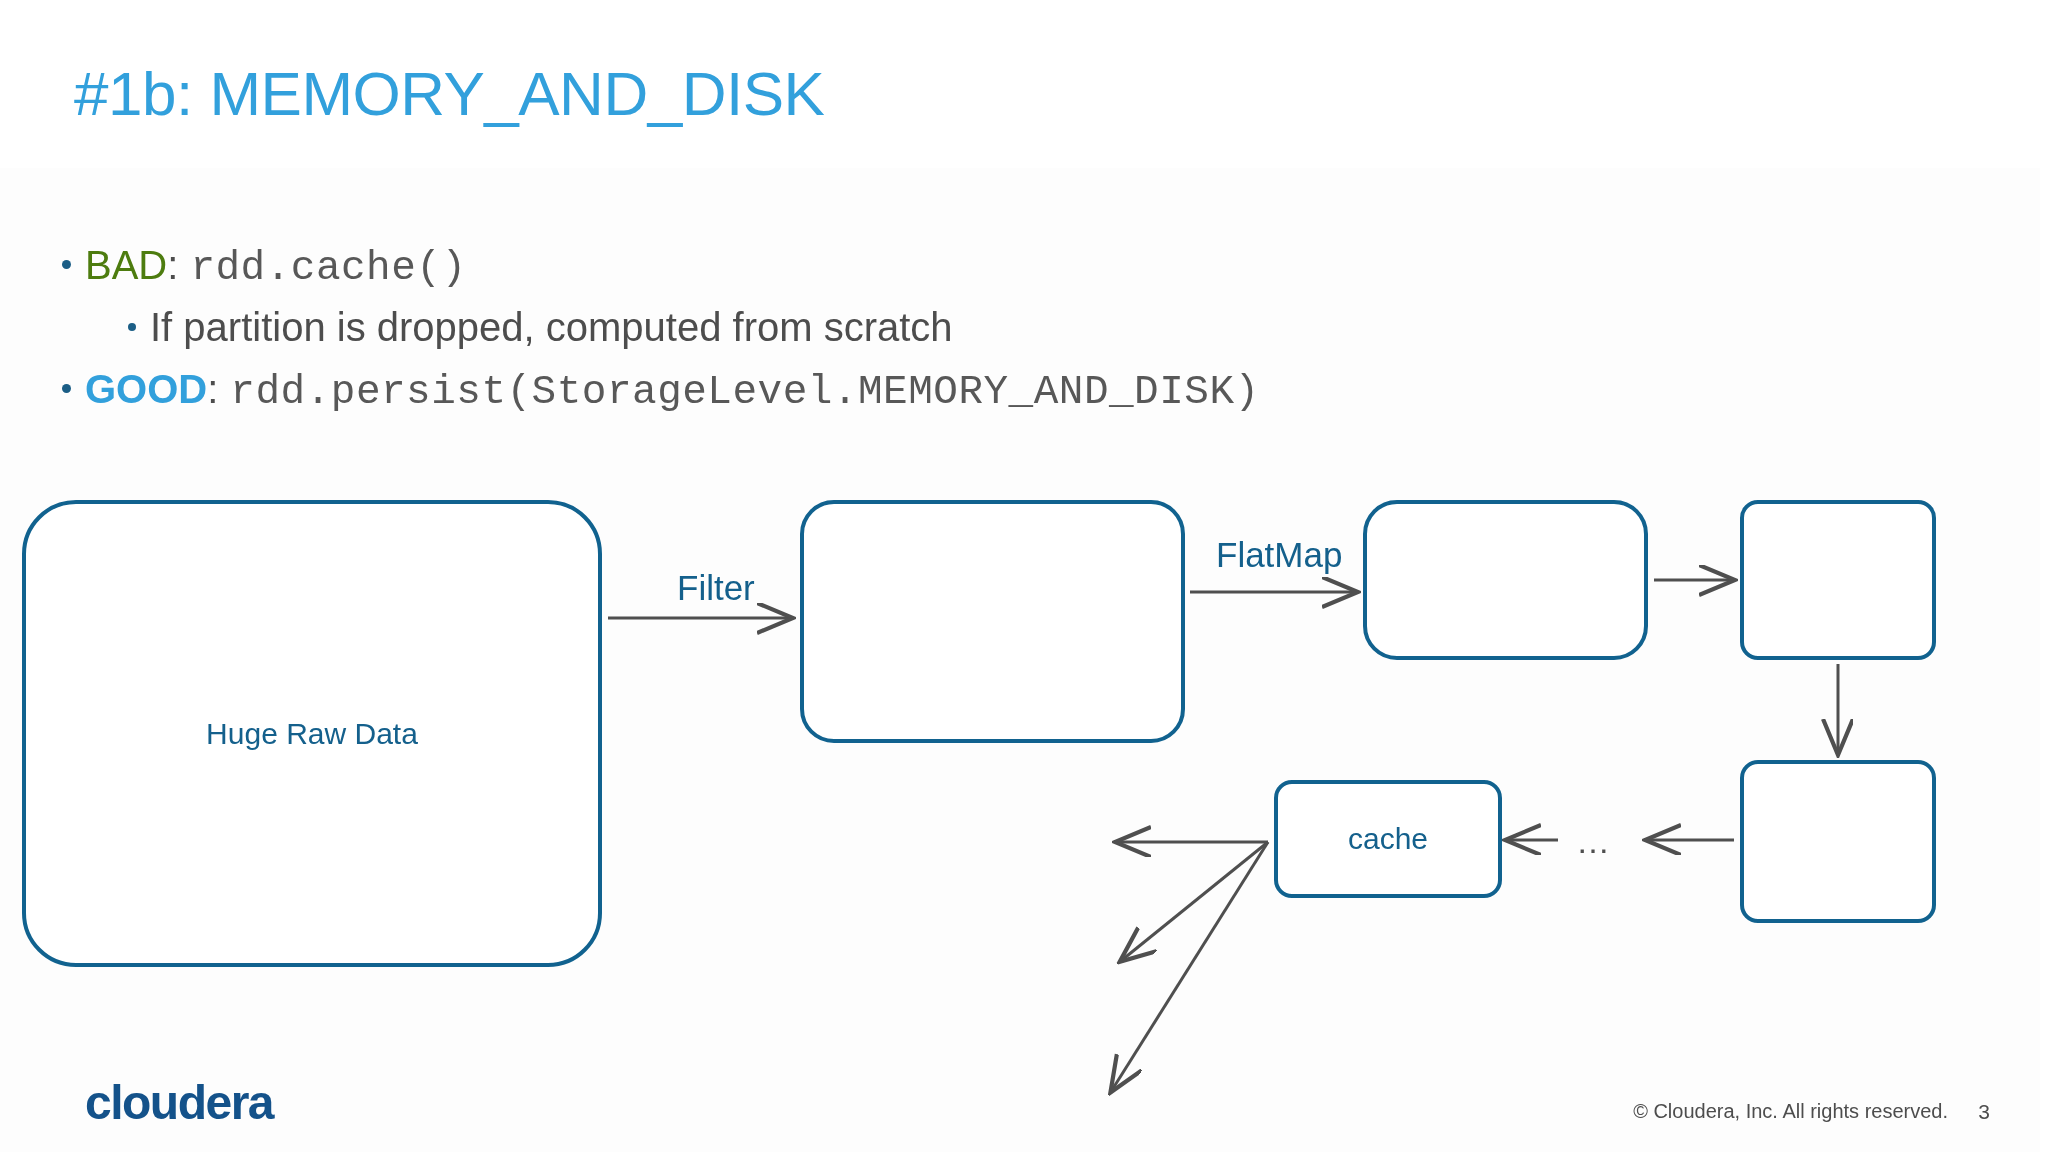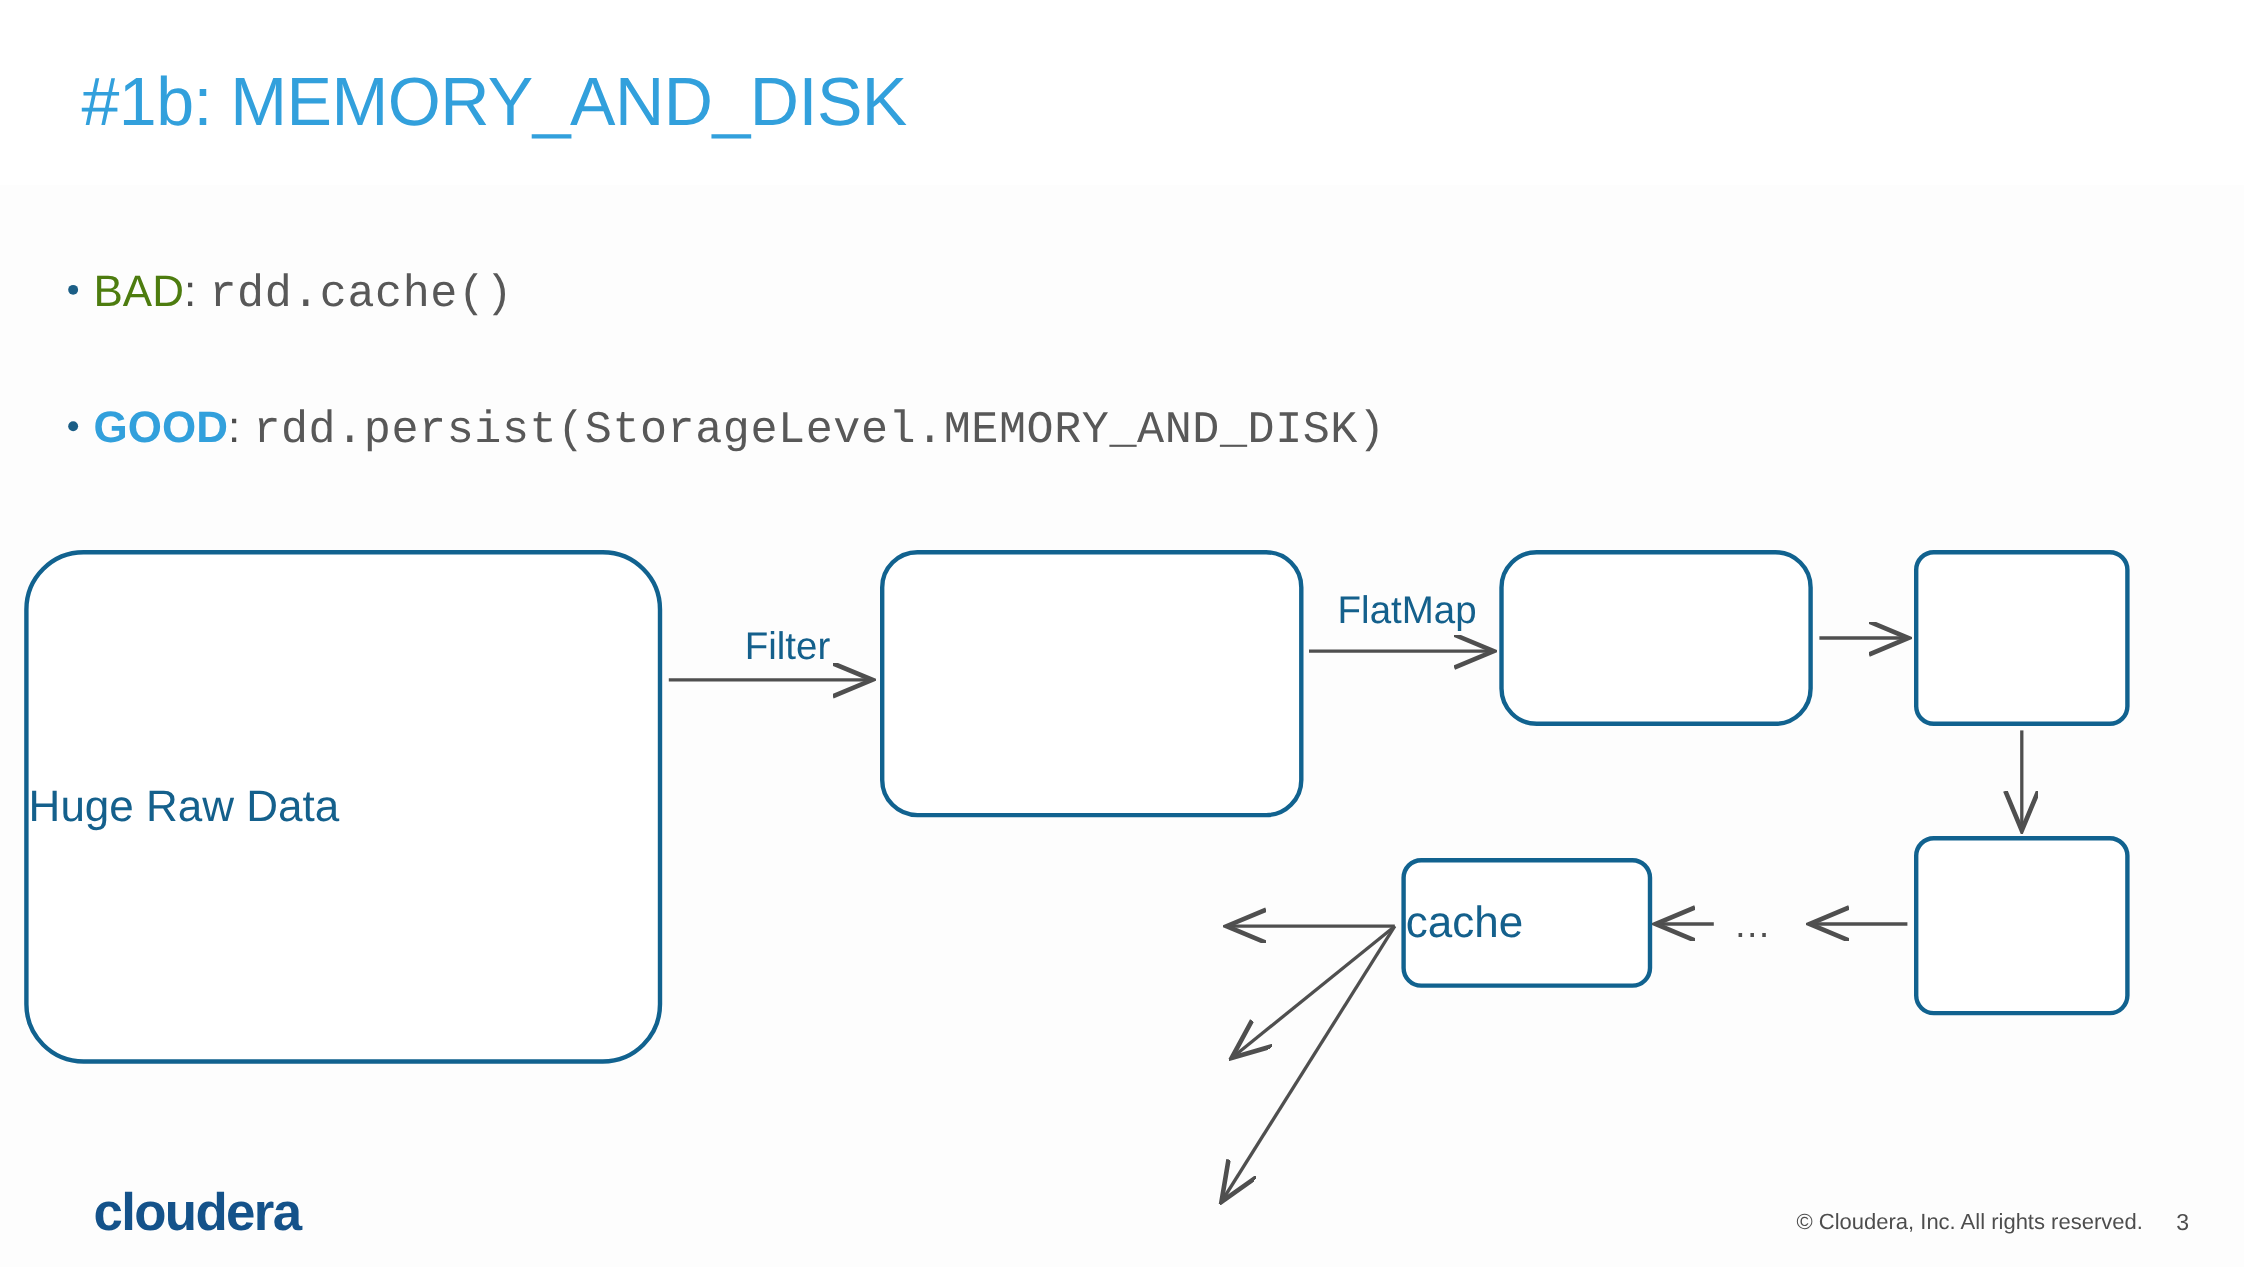--- a/index.html
+++ b/index.html
@@ -104,23 +104,23 @@
     height: 1152px;
     pointer-events: none;
   }
   .node {
     position: absolute;
     border: 4px solid #11628f;
     background: #ffffff;
     box-sizing: border-box;
     display: flex;
     align-items: center;
-    justify-content: flex-start;
+    justify-content: center;
     color: #14608c;
-    font-size: 40px;
+    font-size: 30px;
   }
   .node.big   { border-radius: 54px; }
   .node.med   { border-radius: 34px; }
   .node.small { border-radius: 18px; }
 
   .edge-label {
     position: absolute;
     color: #14608c;
     font-size: 35px;
     white-space: nowrap;
@@ -167,20 +167,24 @@
 
   <div class="slide-title">#1b: MEMORY_AND_DISK</div>
 
   <div class="bullet-l1" style="top:243px;">
     <span class="dot"></span>
     <span class="lbl-bad">BAD</span>
       <span class="colon">:</span>
     <span class="code">rdd.cache()</span>
   </div>
 
+  <div class="bullet-l2" style="top:305px;">
+    <span class="dot small"></span>
+    <span class="plain">If partition is dropped, computed from scratch</span>
+  </div>
 
   <div class="bullet-l1" style="top:367px;">
     <span class="dot"></span>
     <span class="lbl-good">GOOD</span>
       <span class="colon">:</span>
     <span class="code">rdd.persist(StorageLevel.MEMORY_AND_DISK)</span>
   </div>
 
   <div class="node big" style="left:22px; top:500px; width:580px; height:467px;">
     <span>Huge Raw Data</span>

